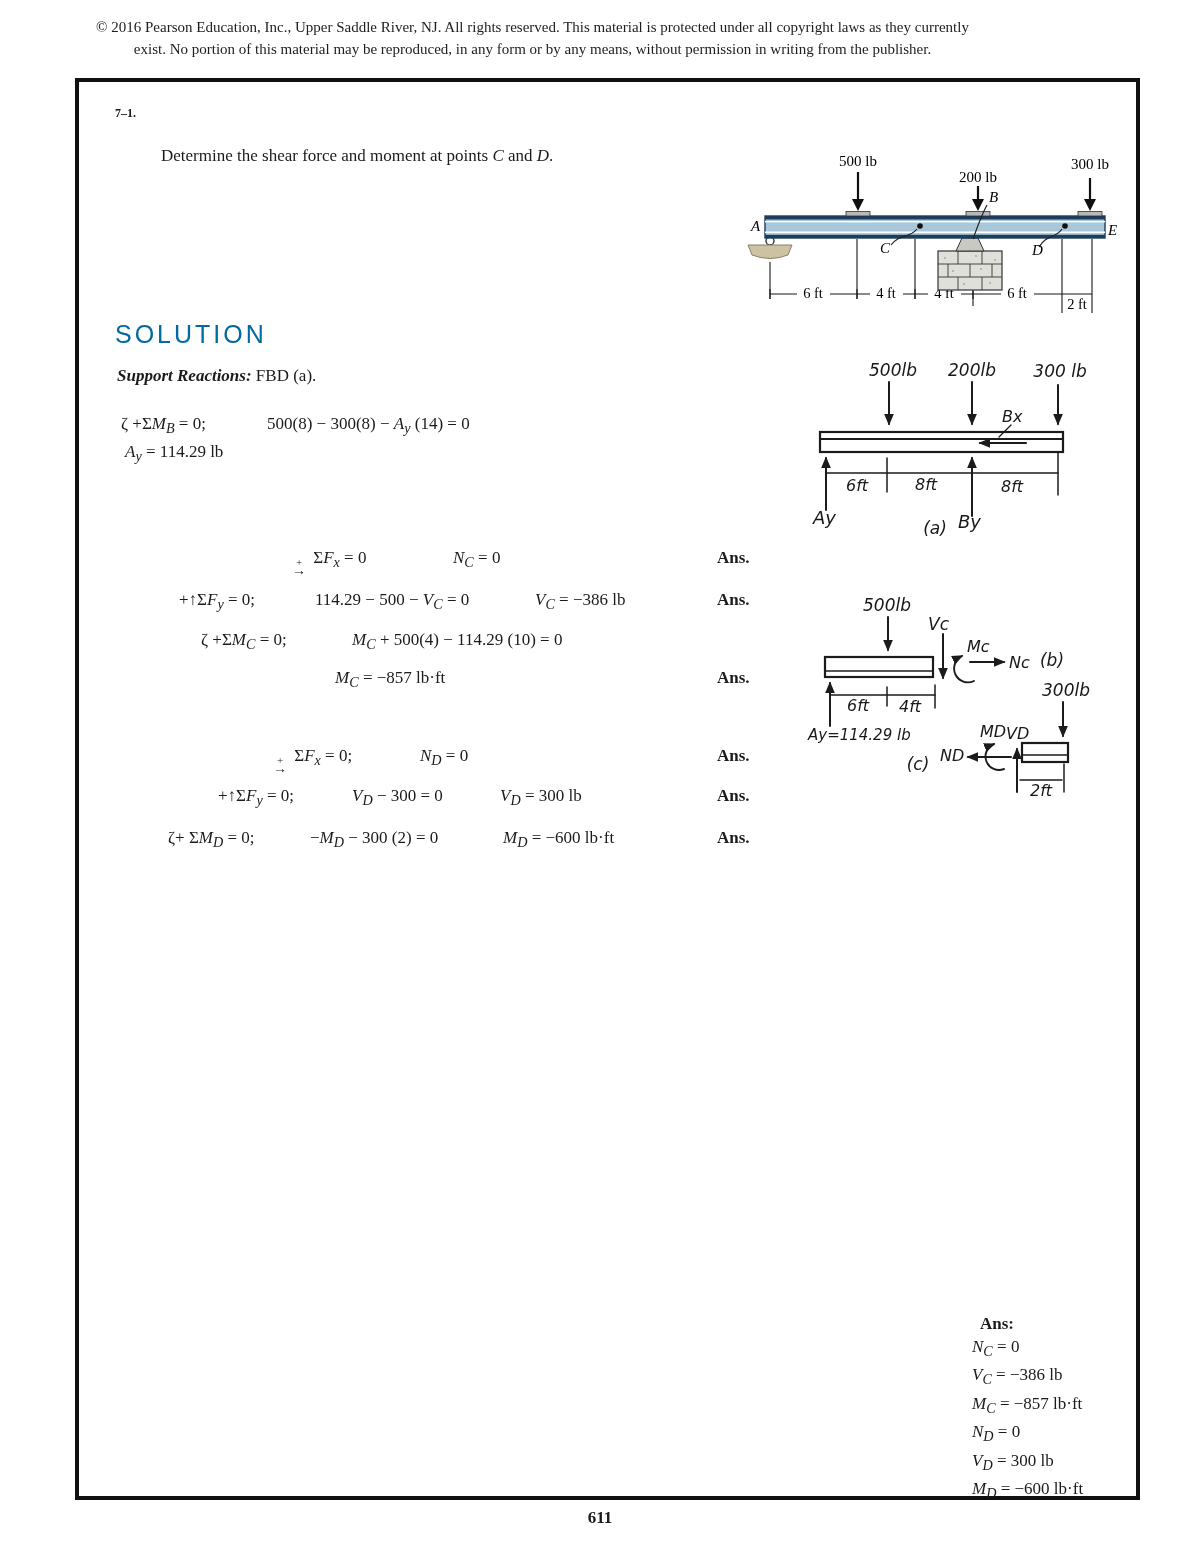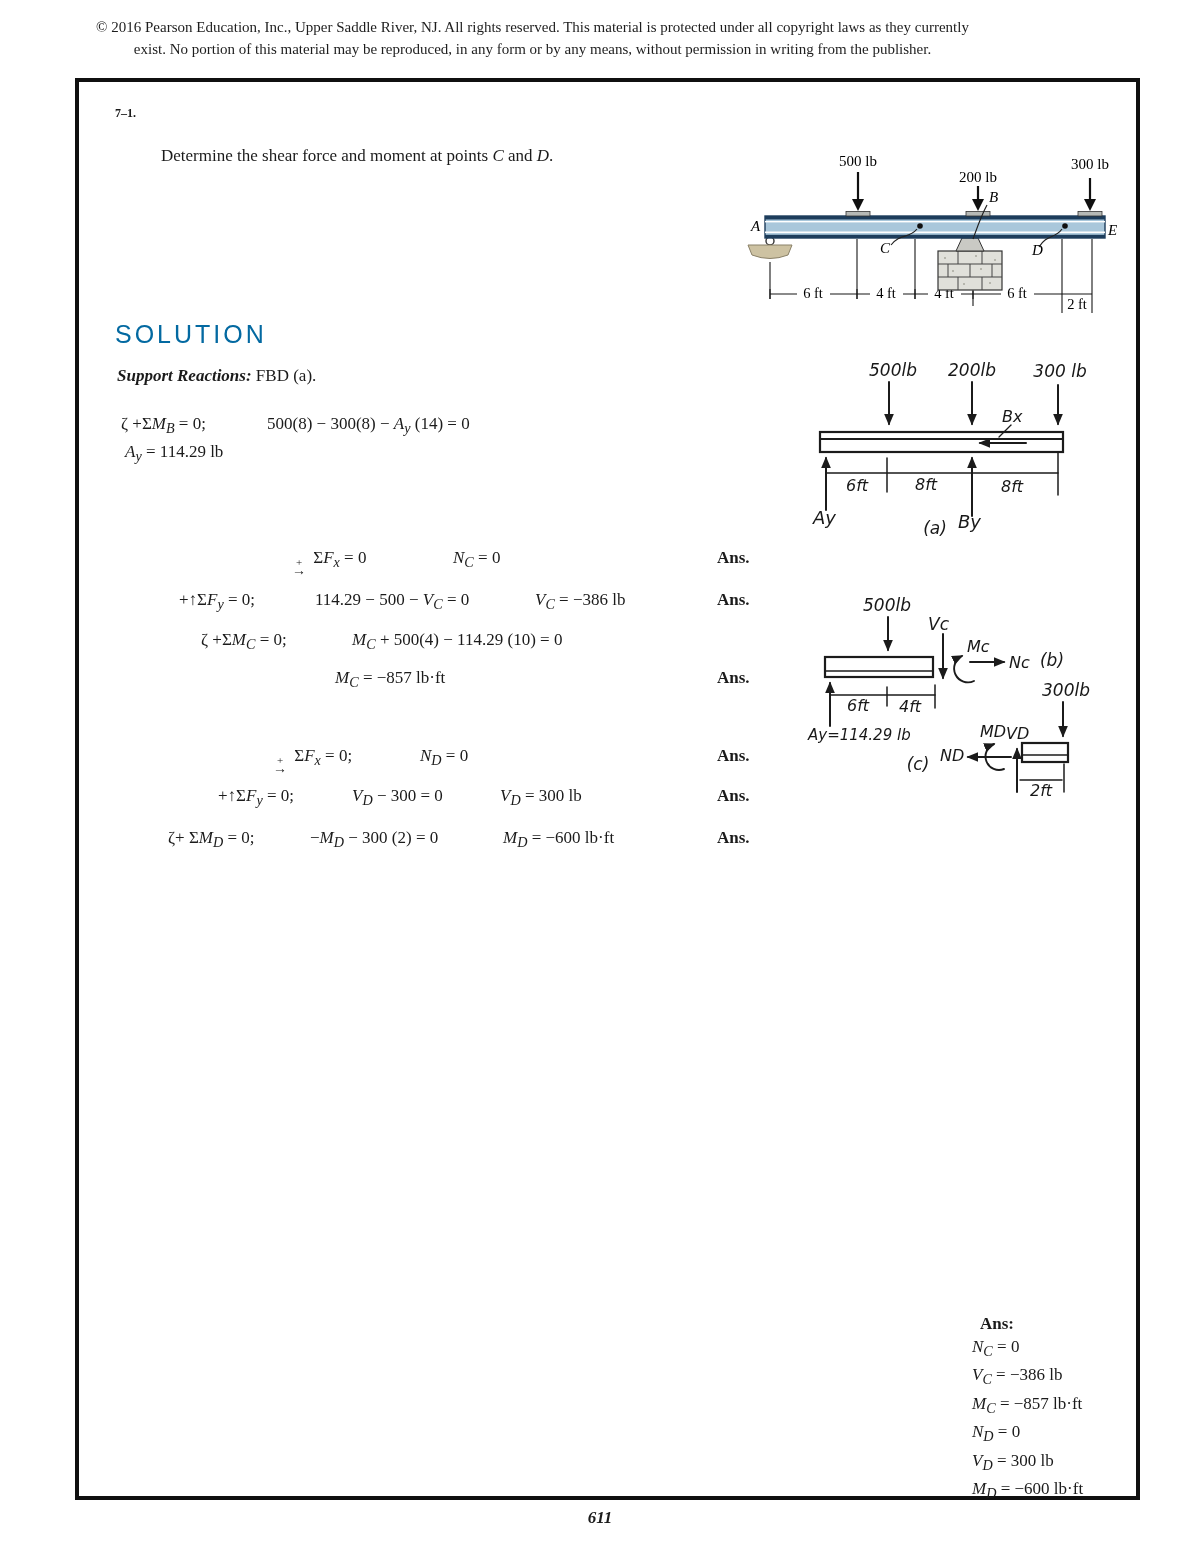--- a/index.html
+++ b/index.html
@@ -19,21 +19,21 @@
   .para{left:38px;top:403px;width:650px;font-size:17px;line-height:24px;}
   .para2{left:38px;top:632px;width:680px;font-size:17px;}
   .eqrow{left:0;width:760px;height:24px;font-size:17px;}
   .eqrow span.seg{position:absolute;top:0;white-space:nowrap;}
   .ansl{font-weight:bold;}
   .fx{display:inline-flex;flex-direction:column;align-items:center;vertical-align:-3px;line-height:1;margin-right:3px;font-style:normal;}
   .fx span:first-child{font-size:11px;line-height:6px;}
   .fx span:last-child{font-size:14px;line-height:11px;}
   .ansblock{left:893px;top:1230px;font-size:17px;line-height:23px;}
   .ansblock .h{font-weight:bold;margin-left:8px;}
-  .pagenum{position:absolute;top:1508px;left:0;width:1200px;text-align:center;font-size:17px;font-weight:bold;font-style:italic;}
+  .pagenum{position:absolute;top:1508px;left:0;width:1200px;text-align:center;font-size:17px;font-weight:bold;}
   .figwrap{left:652px;top:56px;width:406px;height:250px;}
   .handwrap{left:701px;top:258px;width:380px;height:480px;}
   svg text{font-family:"Liberation Serif",serif;}
   svg text.it{font-style:italic;}
   svg text.hand{font-family:"DejaVu Sans",sans-serif;font-style:italic;fill:#181818;}
 </style>
 </head>
 <body>
 
 <div class="hdr">

